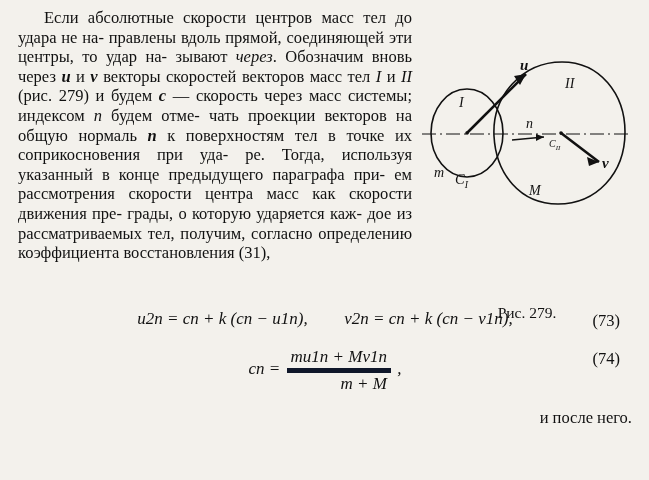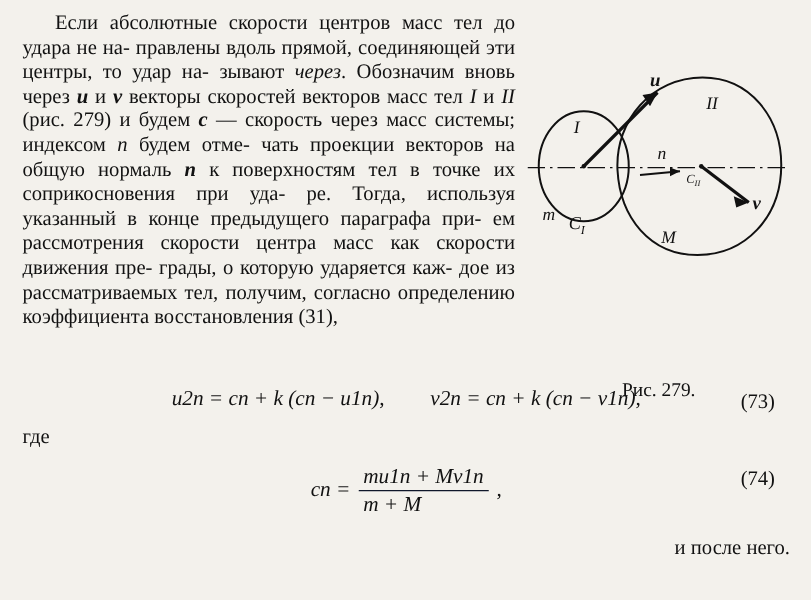--- a/index.html
+++ b/index.html
@@ -87,25 +87,25 @@
   }
   .gde {
     font-size: 16.5px;
     margin-top: 1px;
   }
   sub { font-size: 0.68em; }
 
   .frac {
     display: inline-block;
     vertical-align: middle;
-    text-align: left;
+    text-align: right;
     margin: 0 2px;
   }
   .frac .num { display: block; padding: 0 4px 1px 4px; }
-  .frac .den { display: block; border-top: 1px solid #0f172a; padding: 1px 4px 0 4px; }
+  .frac .den { display: block; border-top: 5px solid #0f172a; padding: 1px 4px 0 4px; }
 
   .tail {
     font-size: 16.5px;
     line-height: 19.6px;
     text-align: justify;
   }
   .tail .last { text-align: right; }
 </style>
 </head>
 <body>
@@ -183,21 +183,20 @@
 
     <div class="formula-row">
       <div class="formula">
         <span>u2n = cn + k (cn − u1n),</span>
         <span style="display:inline-block; width:28px;"></span>
         <span>v2n = cn + k (cn − v1n),</span>
       </div>
       <div class="eqno">(73)</div>
     </div>
 
-    <div class="gde">где</div>
 
     <div class="formula-row" style="margin-top:12px;">
       <div class="formula">
         <span>cn =</span>
         <span class="frac">
           <span class="num">mu1n + Mv1n</span>
           <span class="den">m + M</span>
         </span>
         <span>,</span>
       </div>

